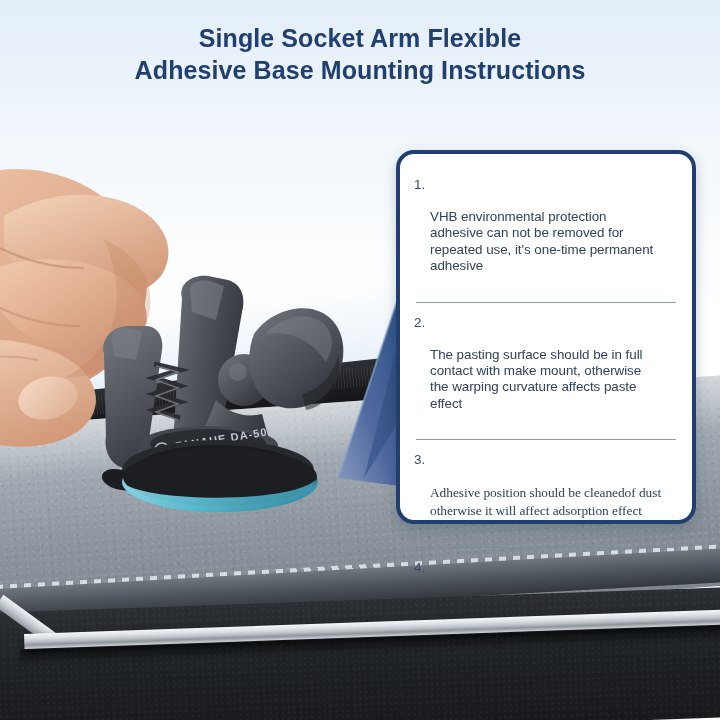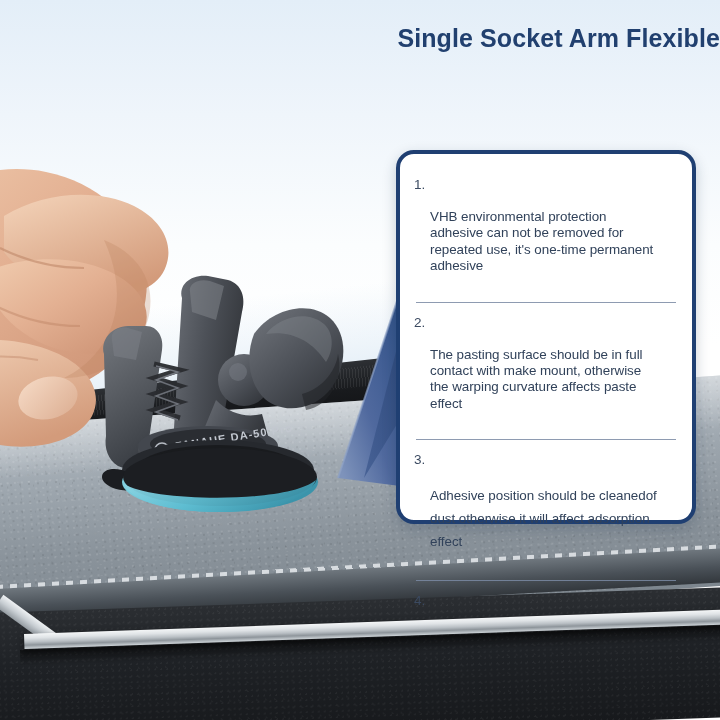--- a/index.html
+++ b/index.html
@@ -13,21 +13,21 @@
   
   .bg-sky{
     position:absolute;left:0;top:0;width:720px;height:720px;
     background:
       linear-gradient(180deg,#e3eef8 0%,#eff5fb 16%,#fbfdfe 34%,#ffffff 48%,#ffffff 100%);
   }
 
   
   .title-wrap{
     position:absolute;left:0;top:22px;width:720px;
-    text-align:right;z-index:40;
+    text-align:center;z-index:40;
   }
   .title-line{
     display:block;
     color:#21406f;
     font-weight:bold;
     font-size:25px;
     line-height:32px;
     letter-spacing:.1px;
   }
 
@@ -153,21 +153,21 @@
     color:#3b4a61;font-size:13.5px;line-height:17px;margin:0 0 1px 0;
   }
   .item .body{
     color:#31425a;font-size:13.4px;line-height:16.4px;margin:16px;
     letter-spacing:-.05px;
   }
   .sep{
     height:1px;background:#7a89a3;margin:9px 2px 7px 2px;opacity:.85;
   }
   .item.i1{padding-top:12px;}
-  .item.i3 .body{line-height:23px;}
+  .item.i3 .body{line-height:18px;font-family:Liberation Serif, serif;}
 </style>
 </head>
 <body>
 
 <div class="stage">
 
   <div class="bg-sky"></div>
 
   <div class="windshield-glass"></div>
   <div class="windshield-band"></div>
@@ -322,20 +322,21 @@
     <path d="M26,202 C10,198 2,206 8,214 C16,224 44,226 62,218 Z" fill="#1b1d21"></path>
 
     <ellipse cx="124" cy="214" rx="98" ry="30" fill="url(#padG)"></ellipse>
     <ellipse cx="124" cy="209" rx="97" ry="29" fill="#1c1e22"></ellipse>
     <path d="M28,216 C56,234 192,236 220,212 C214,230 176,244 124,244
              C72,244 34,232 28,216 Z" fill="url(#padG)" opacity=".95"></path>
   </svg>
 
   <div class="title-wrap">
     <span class="title-line">Single Socket Arm Flexible</span>
+    <span class="title-line">Adhesive Base Mounting Instructions</span>
   </div>
 
   <div class="panel">
 
     <div class="item i1">
       <p class="num">1.</p>
       <p class="body">VHB environmental protection adhesive can not be removed for repeated use, it's one-time permanent adhesive</p>
     </div>
     <div class="sep"></div>
 

